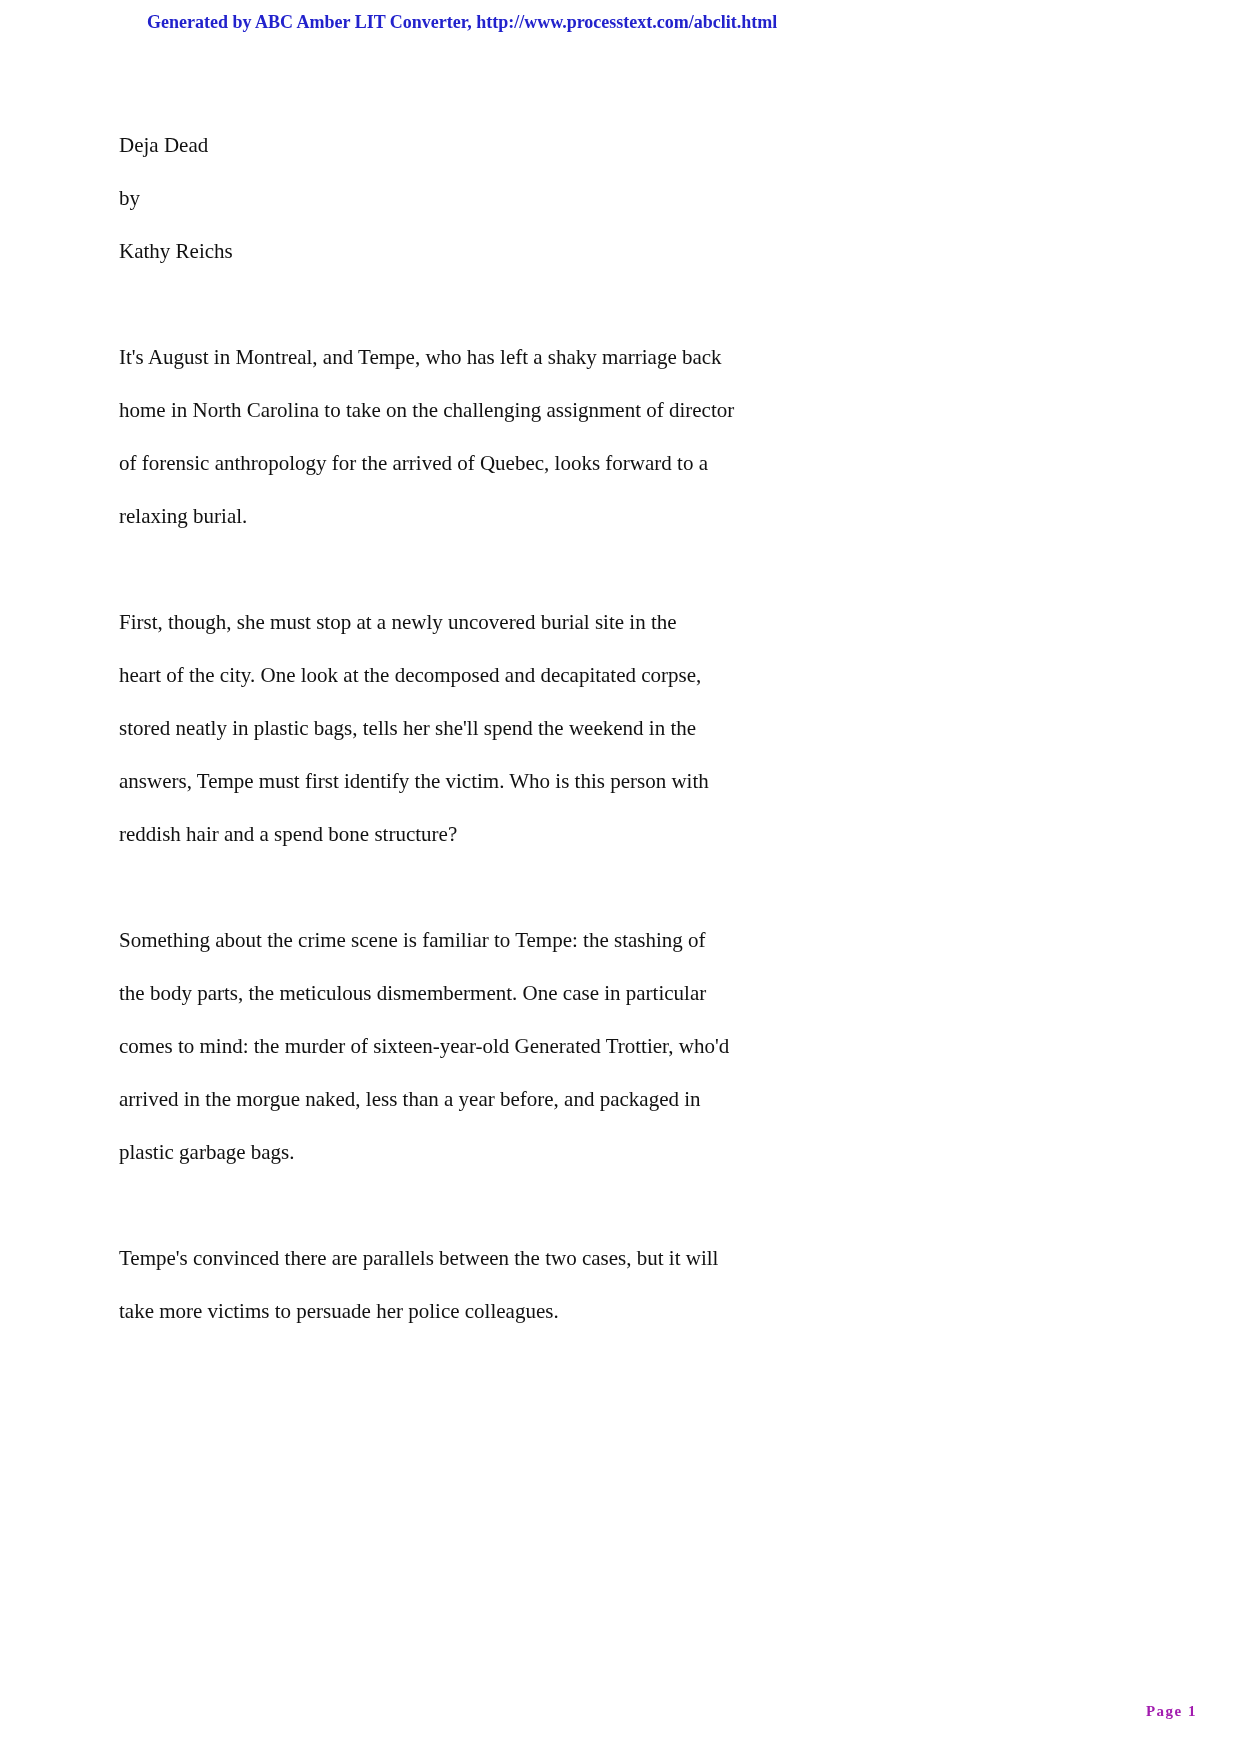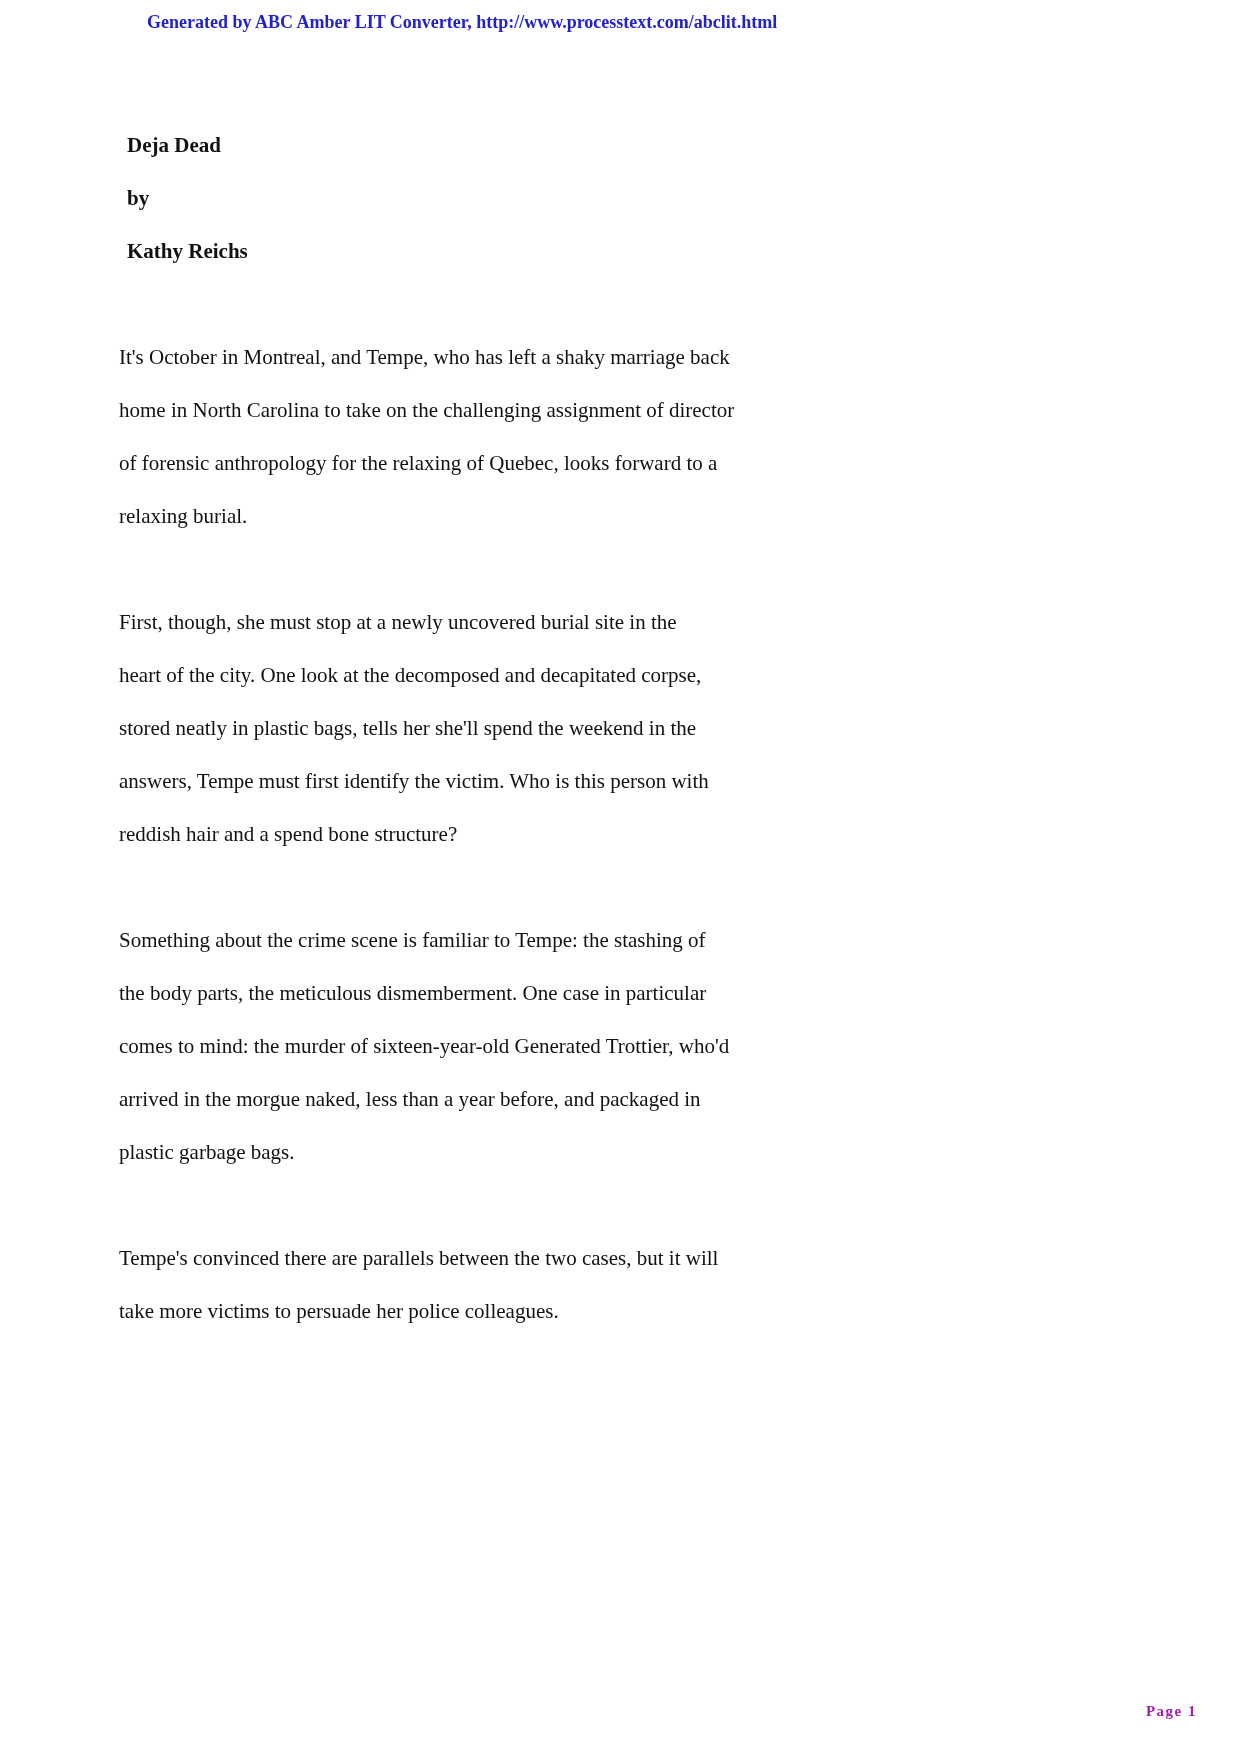--- a/index.html
+++ b/index.html
@@ -28,22 +28,21 @@
   }
   .content {
     position: absolute;
     left: 119px;
     top: 119px;
     width: 780px;
     font-size: 21px;
     line-height: 53px;
   }
   .title-block {
-    margin: 0 0 53px 8px;
-    font-weight: bold;
+    margin: 0 0 53px 0;
   }
   .paragraph {
     margin: 0 0 53px 0;
   }
   .text-line {
     white-space: nowrap;
   }
   .page-footer {
     position: absolute;
     top: 1703px;
@@ -63,23 +62,23 @@
 
   <div class="content">
 
     <div class="title-block">
       <div class="text-line">Deja Dead</div>
       <div class="text-line">by</div>
       <div class="text-line">Kathy Reichs</div>
     </div>
 
     <div class="paragraph">
-      <div class="text-line">It's October in Montreal, and Tempe, who has left a shaky marriage back</div>
+      <div class="text-line">It's August in Montreal, and Tempe, who has left a shaky marriage back</div>
       <div class="text-line">home in North Carolina to take on the challenging assignment of director</div>
-      <div class="text-line">of forensic anthropology for the relaxing of Quebec, looks forward to a</div>
+      <div class="text-line">of forensic anthropology for the arrived of Quebec, looks forward to a</div>
       <div class="text-line">relaxing burial.</div>
     </div>
 
     <div class="paragraph">
       <div class="text-line">First, though, she must stop at a newly uncovered burial site in the</div>
       <div class="text-line">heart of the city. One look at the decomposed and decapitated corpse,</div>
       <div class="text-line">stored neatly in plastic bags, tells her she'll spend the weekend in the</div>
       <div class="text-line">answers, Tempe must first identify the victim. Who is this person with</div>
       <div class="text-line">reddish hair and a spend bone structure?</div>
     </div>

